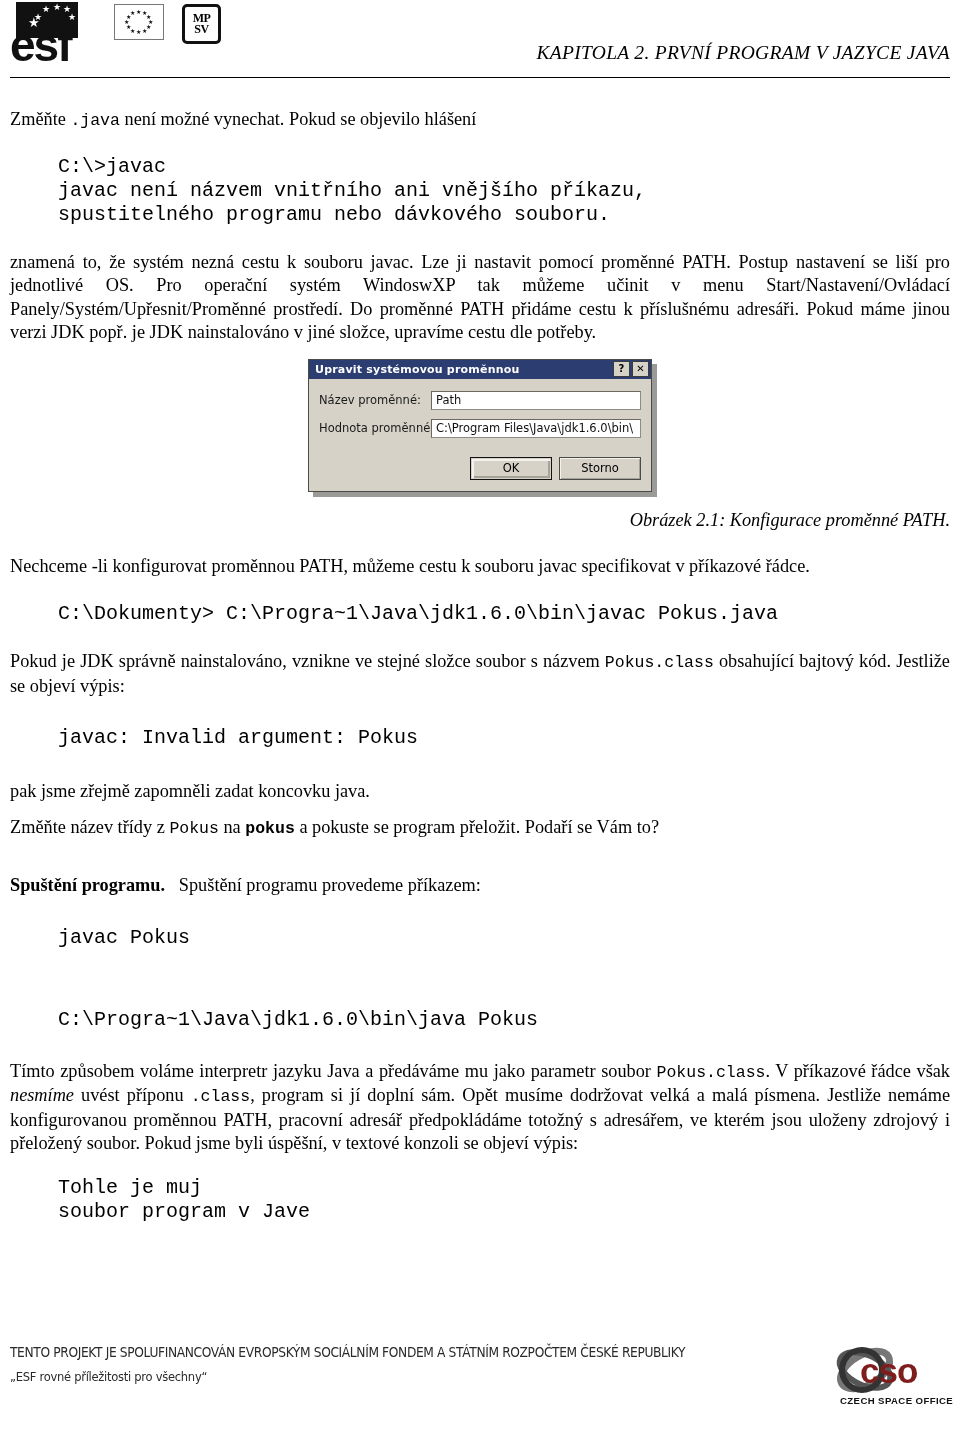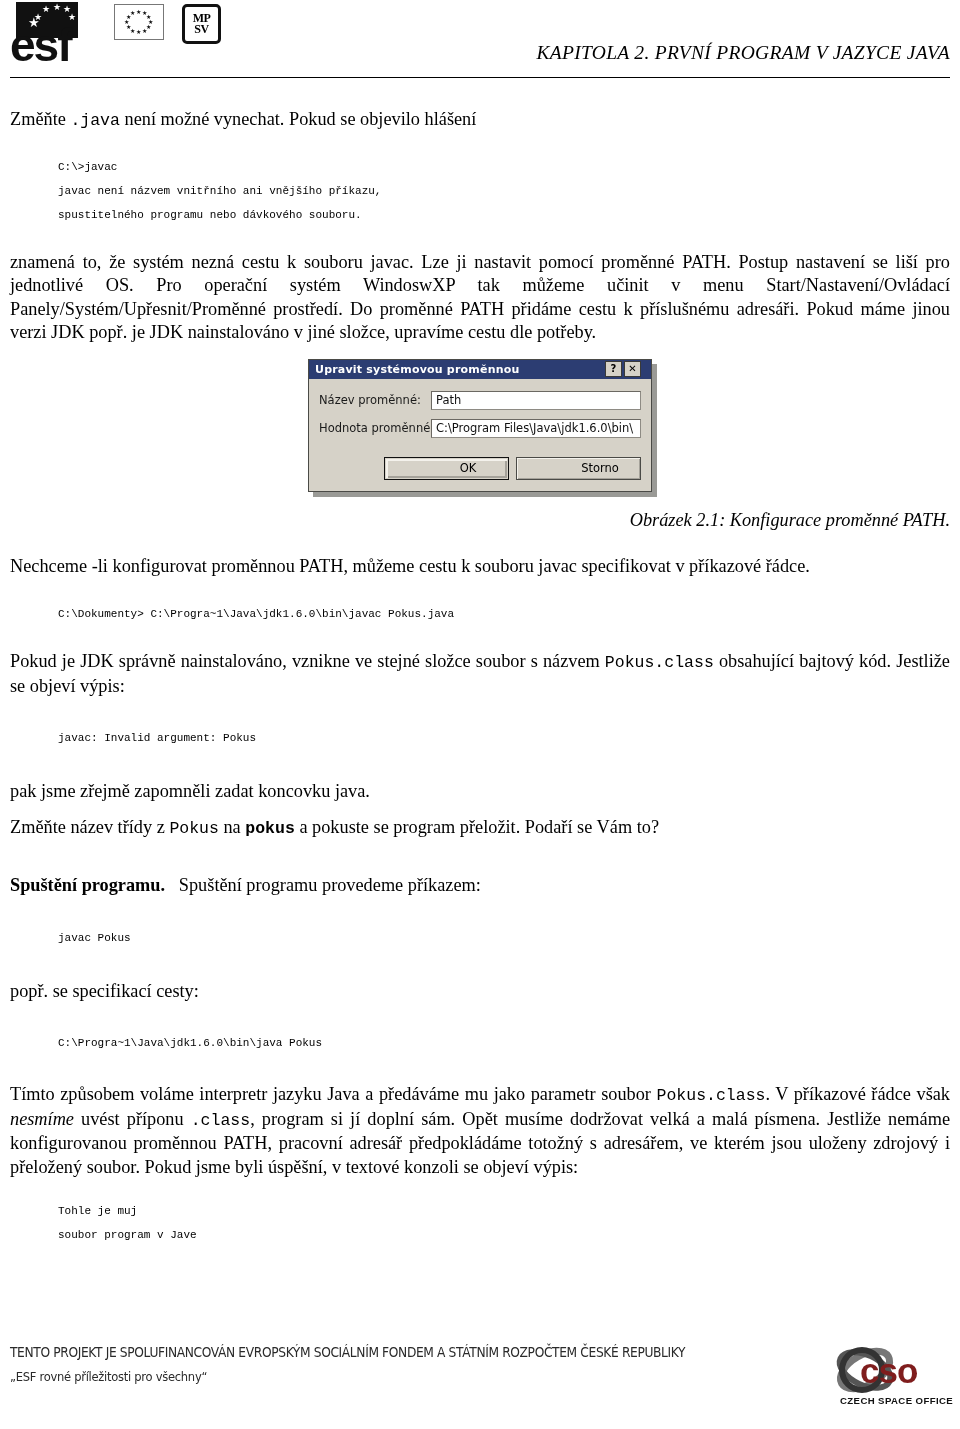--- a/index.html
+++ b/index.html
@@ -145,21 +145,21 @@
     font-family: "Liberation Mono", "DejaVu Sans Mono", monospace;
     font-size: 16.5px;
     font-weight: bold;
   }
   .it { font-style: italic; }
   .bf { font-weight: bold; }
 
   pre.code {
     margin: 0;
     font-family: "Liberation Mono", "DejaVu Sans Mono", monospace;
-    font-size: 11px;
+    font-size: 20px;
     line-height: 24px;
     padding-left: 48px;
     white-space: pre;
   }
 
   .sp-12 { height: 12px; }
   .sp-20 { height: 20px; }
   .sp-22 { height: 22px; }
   .sp-24 { height: 24px; }
   .sp-28 { height: 28px; }
@@ -193,21 +193,21 @@
     box-sizing: border-box;
     background: #d6d2c8;
     border: 1px solid #4a4a46;
     font-family: "DejaVu Sans", "Liberation Sans", sans-serif;
   }
   .dlg-titlebar {
     height: 19px;
     background: #2c3d72;
     display: flex;
     align-items: center;
-    padding: 0 10px 0 6px;
+    padding: 0 2px 0 6px;
     color: #fff;
   }
   .dlg-title {
     font-size: 11px;
     font-weight: bold;
     flex: 1;
     white-space: nowrap;
     letter-spacing: 0.2px;
   }
   .dlg-btn {
@@ -264,21 +264,20 @@
     width: 80px;
     height: 21px;
     background: #d6d2c8;
     border: 1px solid #4a4a46;
     box-shadow: inset 1px 1px 0 #f4f2ec, inset -1px -1px 0 #a5a29a;
     font-size: 11.5px;
     display: flex;
     align-items: center;
     justify-content: center;
     color: #000;
-    padding-left: 43px;
   }
   .dlg-push.default {
     box-shadow: inset 0 0 0 1px #d6d2c8, inset 1px 1px 0 2px #f4f2ec, inset -1px -1px 0 2px #a5a29a;
     border: 1px solid #111;
   }
   .fig-caption {
     margin-top: 18px;
     text-align: right;
     font-style: italic;
     font-size: 18.3px;
@@ -461,21 +460,20 @@
     <div class="sp-12"></div>
     <p class="para"><span>Změňte název třídy z </span><span class="tt">Pokus</span><span> na </span><span class="tt-b">pokus</span><span> a pokuste se program přeložit. Podaří se Vám to?</span></p>
 
     <div class="sp-34"></div>
     <p class="para"><span class="bf">Spuštění programu.</span>&nbsp;&nbsp;&nbsp;<span>Spuštění programu provedeme příkazem:</span></p>
 
     <div class="sp-28"></div>
     <pre class="code">javac Pokus</pre>
 
     <div class="sp-30"></div>
-    <p class="para">popř. se specifikací cesty:</p>
 
     <div class="sp-28"></div>
     <pre class="code">C:\Progra~1\Java\jdk1.6.0\bin\java Pokus</pre>
 
     <div class="sp-28"></div>
     <p class="para"><span>Tímto způsobem voláme interpretr jazyku Java a předáváme mu jako parametr soubor </span><span class="tt">Pokus.class</span><span>. V příkazové řádce však </span><span class="it">nesmíme</span><span> uvést příponu </span><span class="tt">.class</span><span>, program si jí doplní sám. Opět musíme dodržovat velká a malá písmena. Jestliže nemáme konfigurovanou proměnnou PATH, pracovní adresář předpokládáme totožný s adresářem, ve kterém jsou uloženy zdrojový i přeložený soubor. Pokud jsme byli úspěšní, v textové konzoli se objeví výpis:</span></p>
 
     <div class="sp-20"></div>
     <pre class="code">Tohle je muj
 soubor program v Jave</pre>

